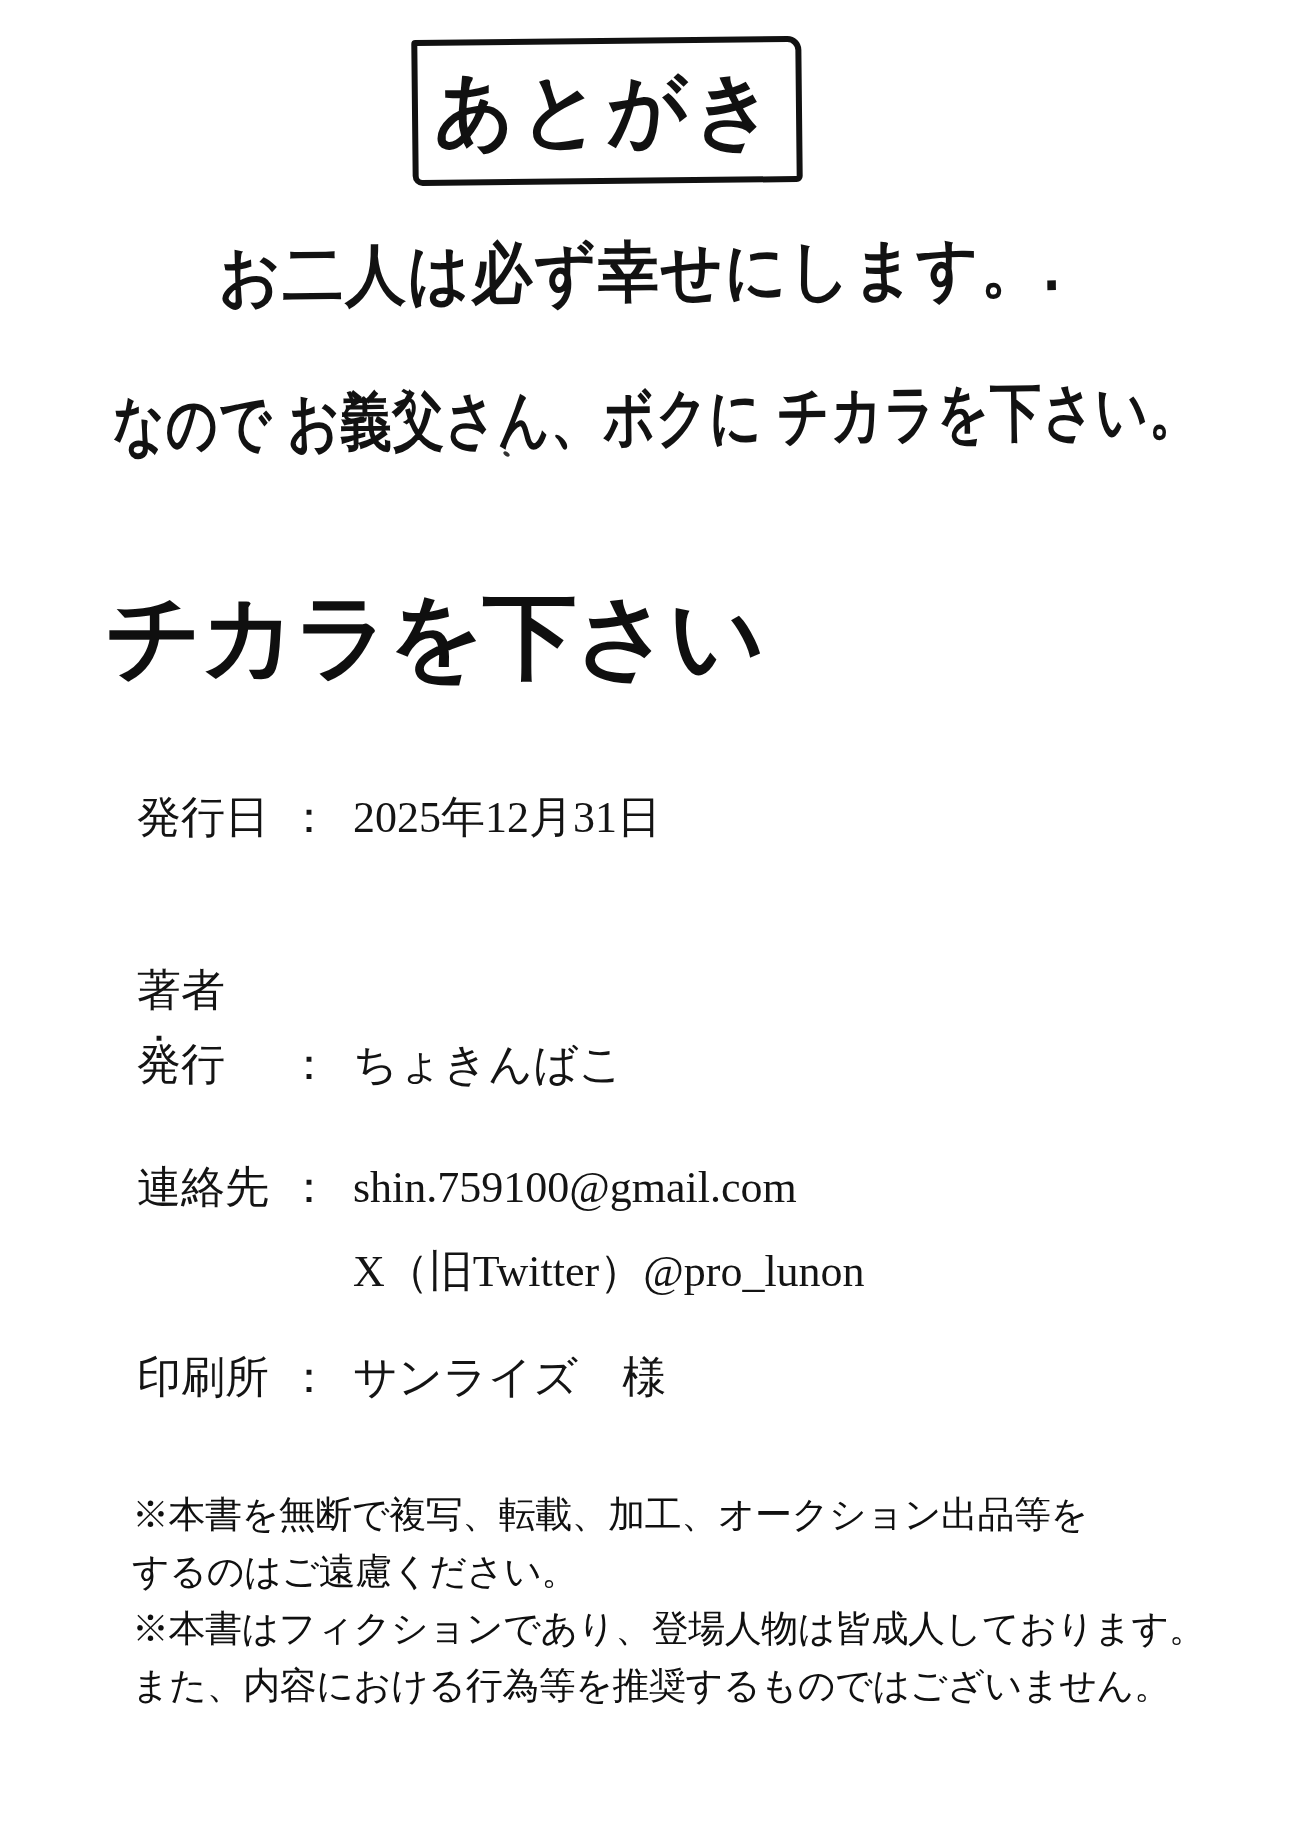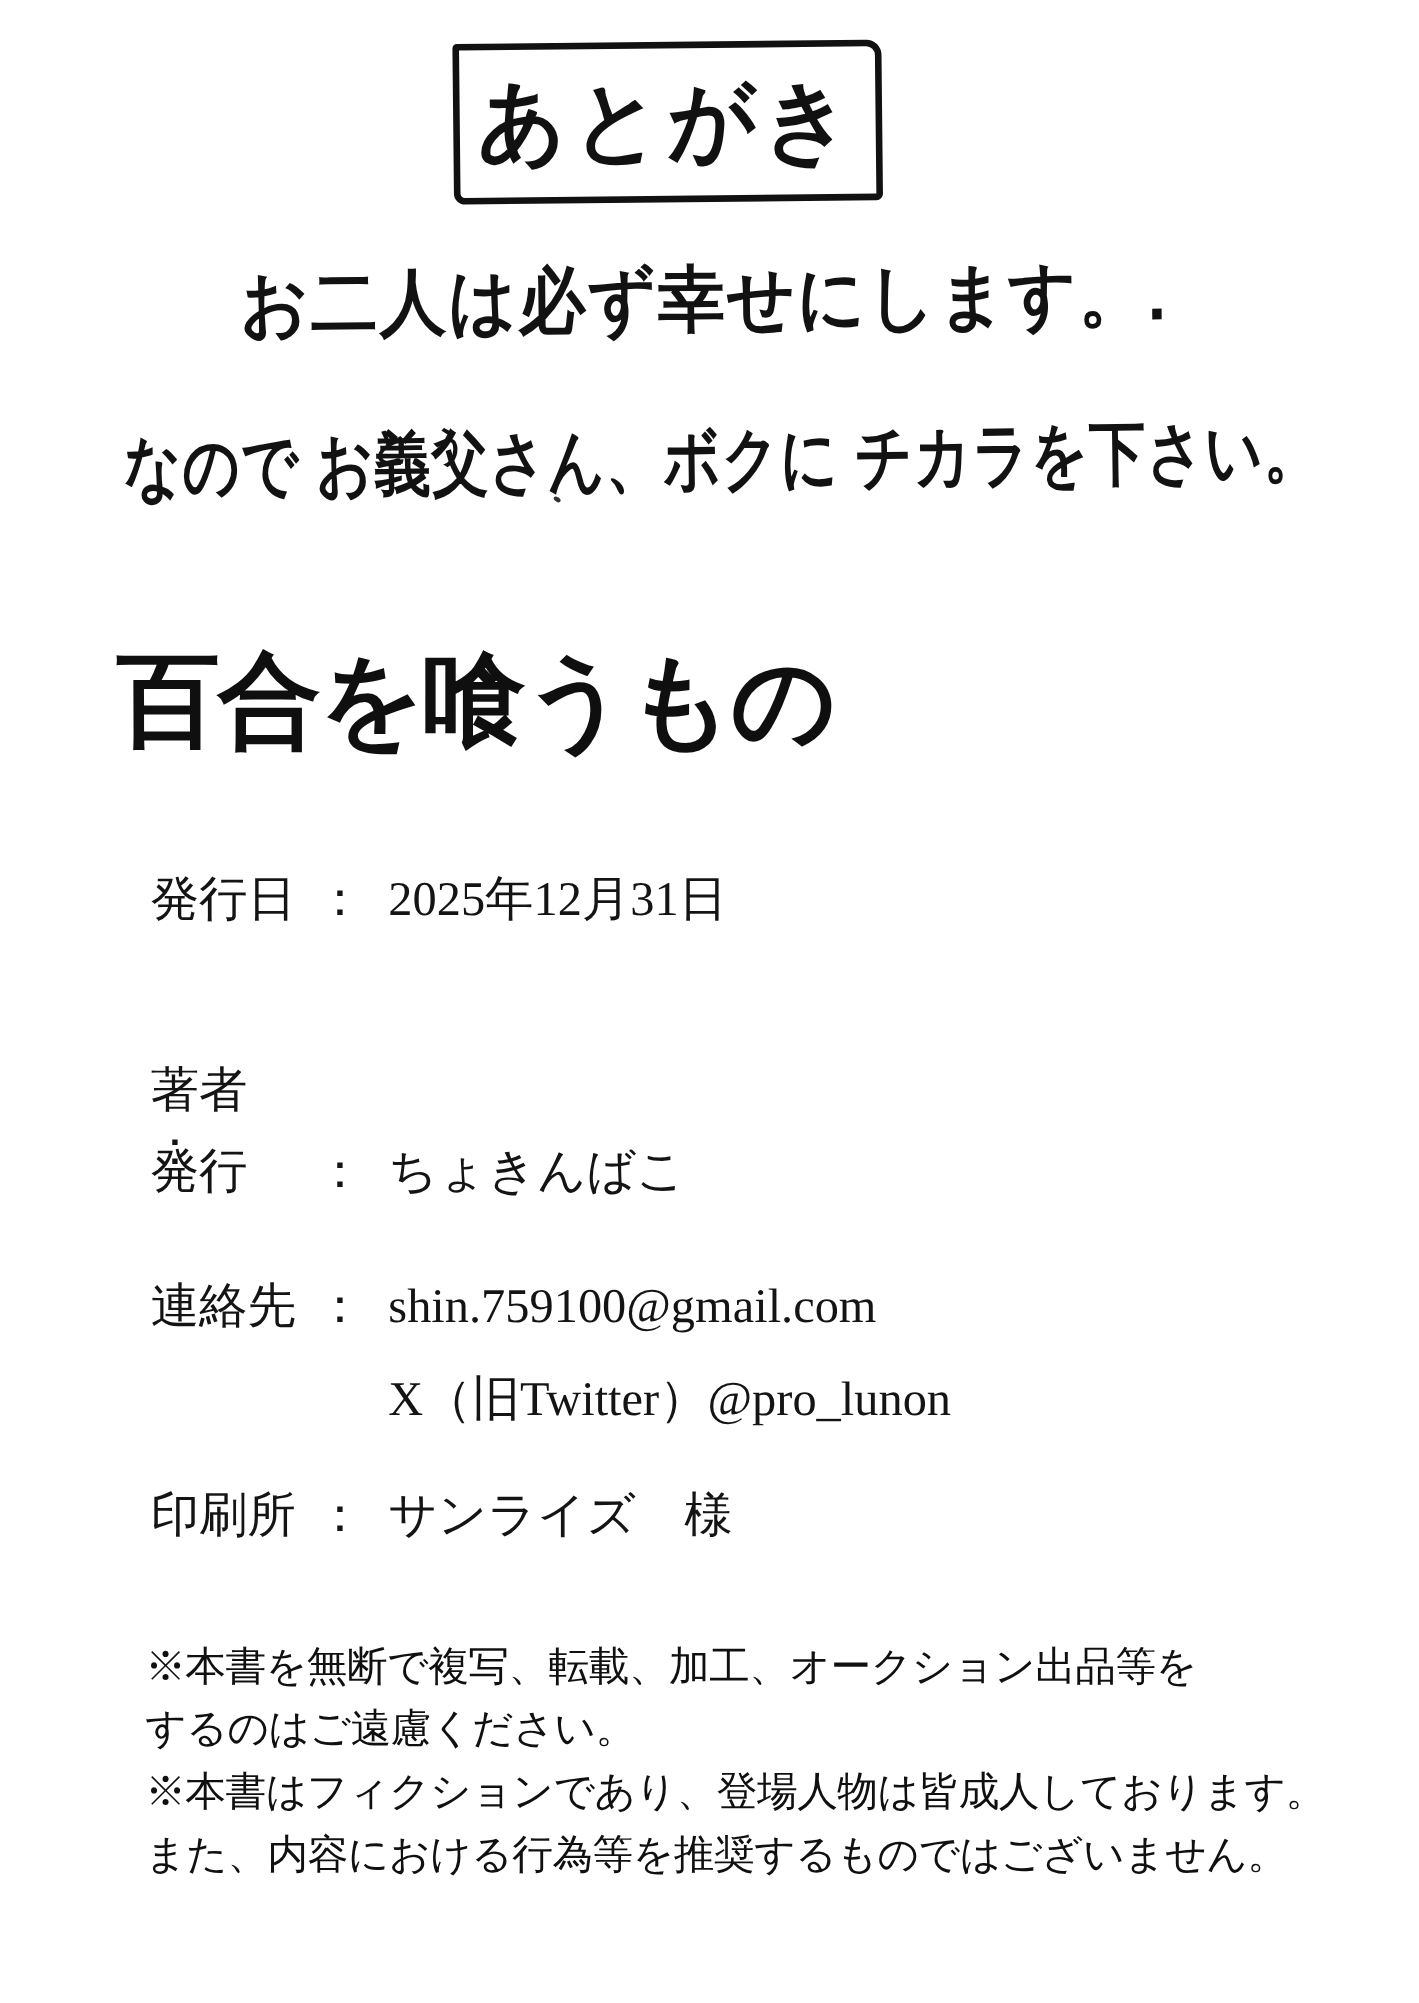--- a/index.html
+++ b/index.html
@@ -140,21 +140,21 @@
   </div>
 
   <div class="hand hand-line1">お二人は必ず幸せにします。.</div>
 
   <div class="hand hand-furigana">とう</div>
 
   <div class="hand hand-line2">なので お義父さん、ボクに チカラを下さい。</div>
 
   <div class="stray-dot"></div>
 
-  <div class="doujin-title">百合を喰うもの</div>
+  <div class="doujin-title">チカラを下さい</div>
 
   <div class="colophon-row row-hakkoubi">
     <span class="lbl">発行日</span>
     <span class="colon">：</span>
     <span class="val">2025年12月31日</span>
   </div>
 
   <div class="colophon-row row-chosha">
     <span class="lbl">著者</span>
     <span class="colon">：</span>

